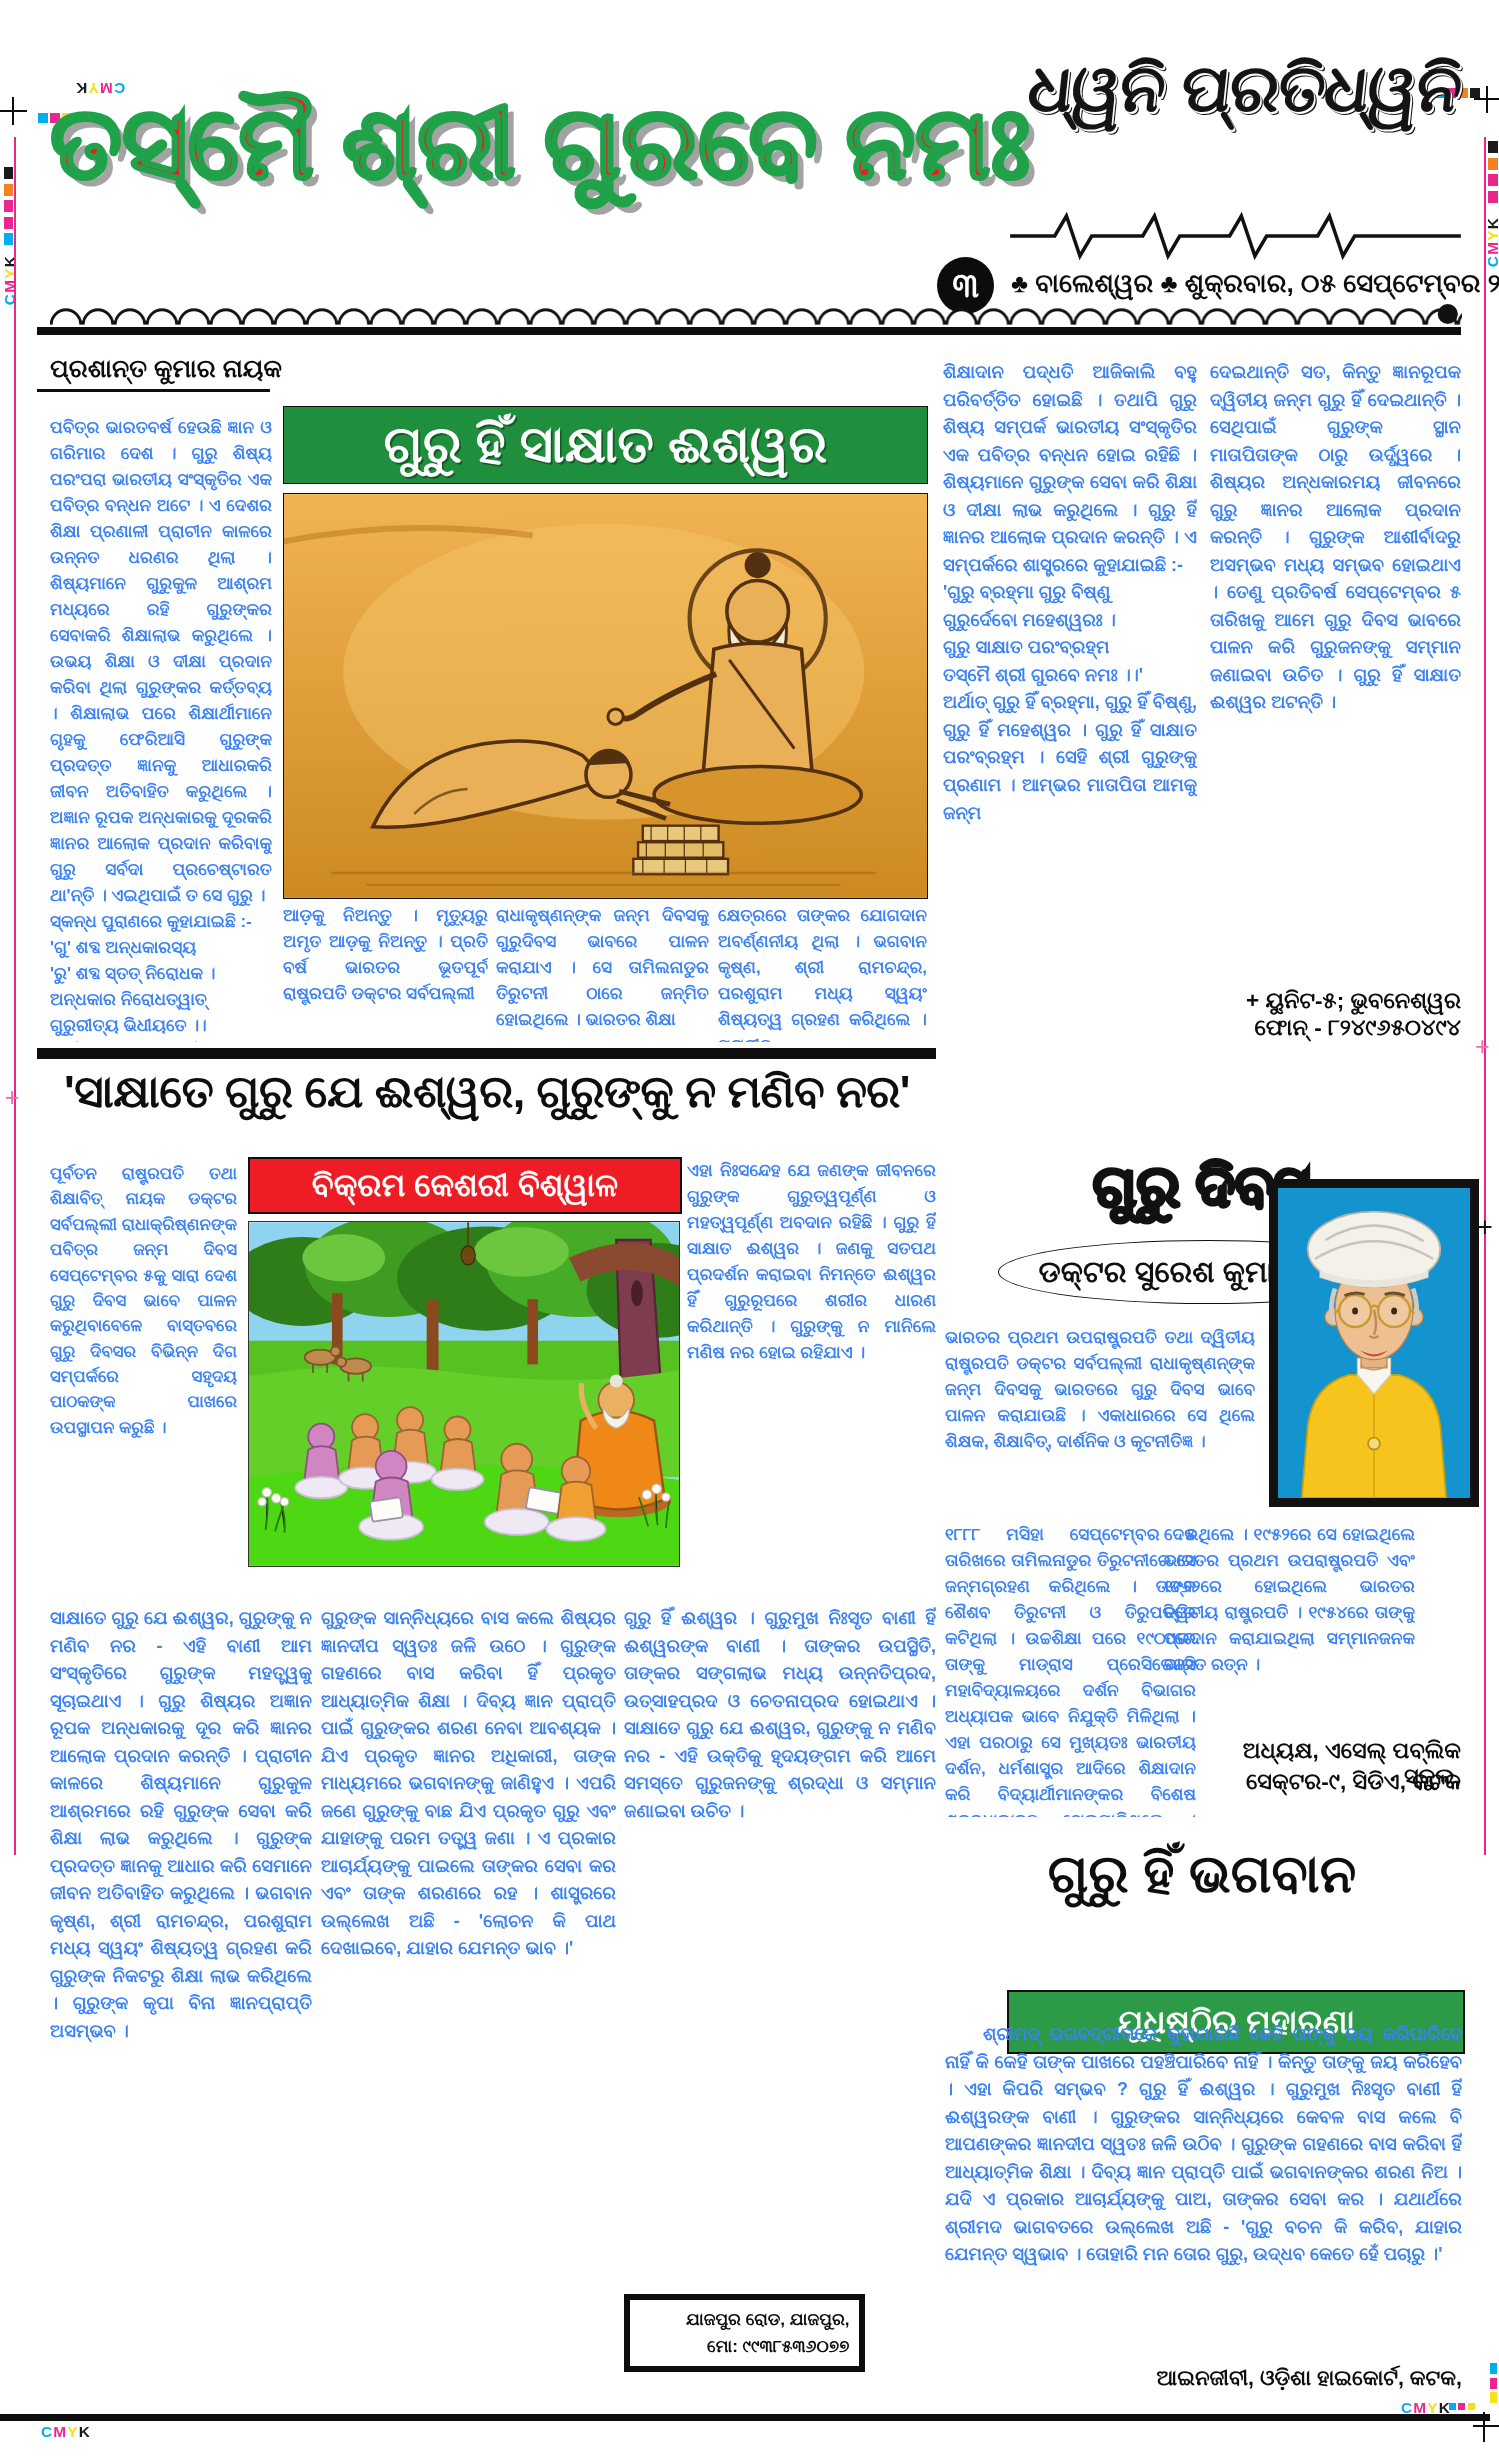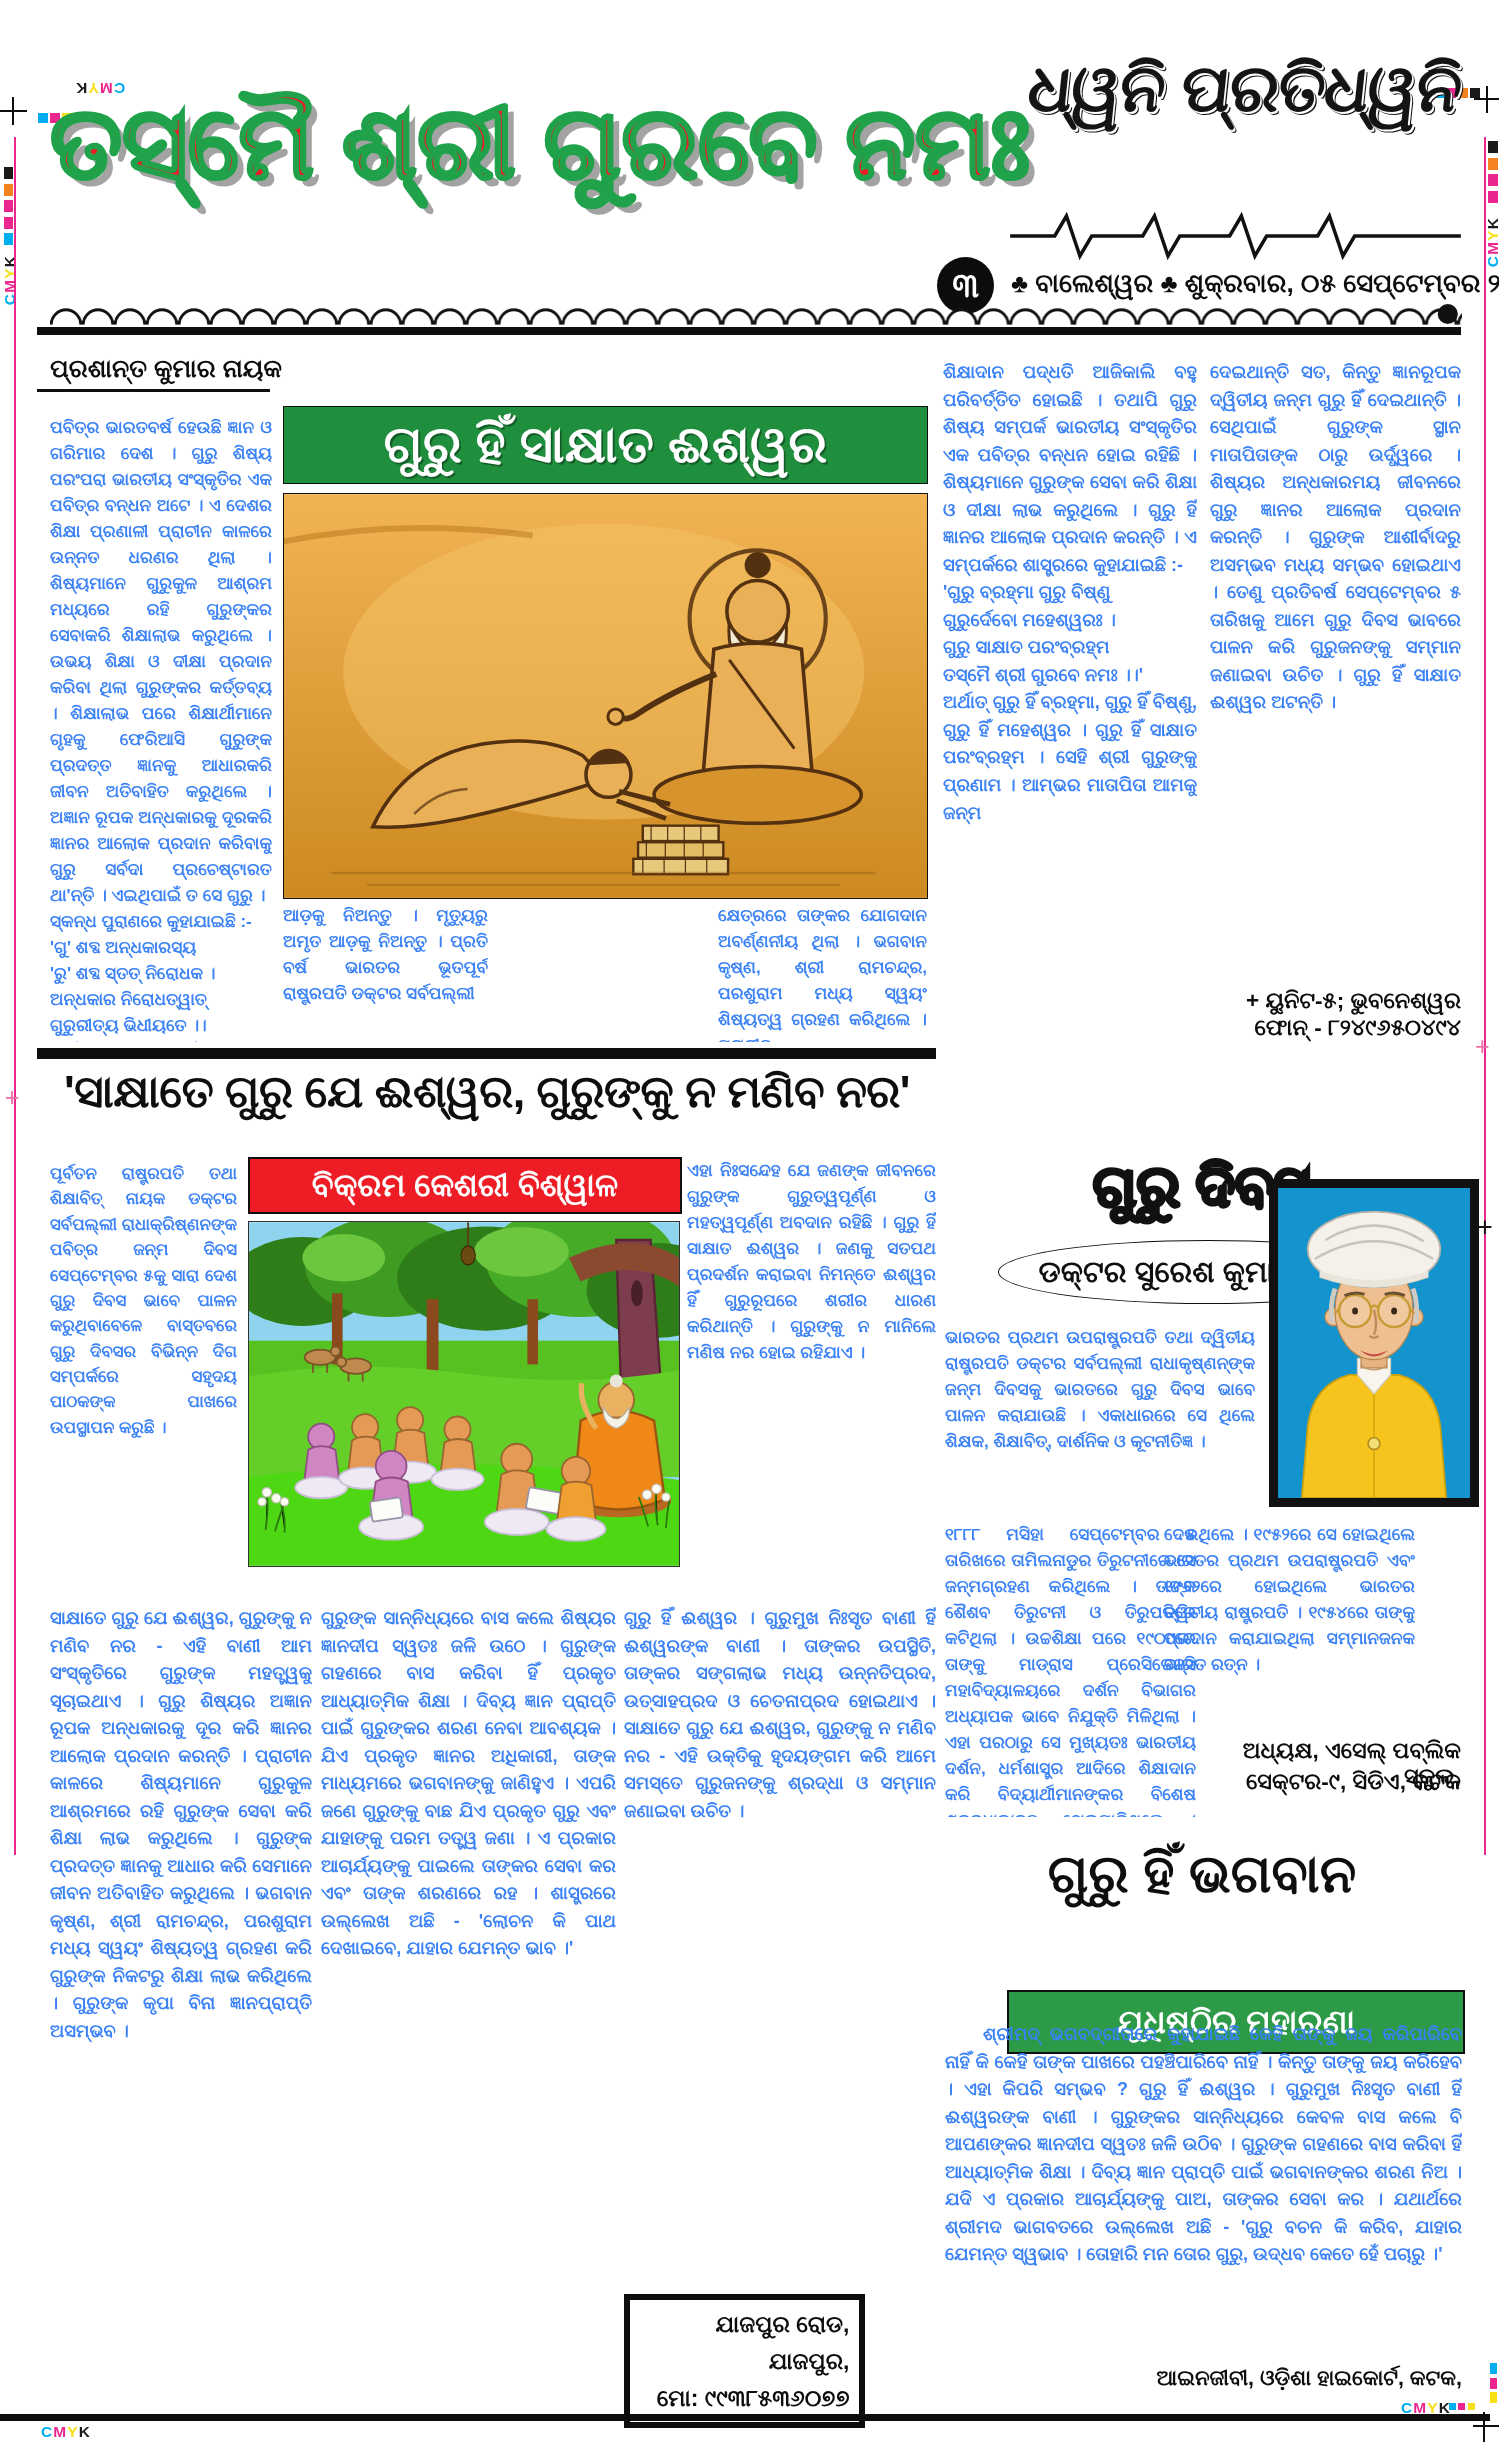--- a/index.html
+++ b/index.html
@@ -27,21 +27,21 @@
       display:flex;align-items:center;justify-content:center;white-space:nowrap;}
   .h3-outline{font-size:57px;font-weight:900;color:#ffffff;-webkit-text-stroke:3.6px #111;
       white-space:nowrap;text-align:center;}
   .ellipse-author{border:1.8px solid #101010;border-radius:50%;display:flex;align-items:center;justify-content:center;
       font-size:30px;font-weight:700;color:#101010;white-space:nowrap;}
   .h4-solid{font-size:53px;font-weight:800;color:#0e0e0e;white-space:nowrap;text-align:center;}
   .green-author{background:#2c9a47;border:2.4px solid #101010;color:#fff;font-weight:700;font-size:33px;
       display:flex;align-items:center;justify-content:center;white-space:nowrap;}
   .byline{font-size:25px;font-weight:700;color:#0d0d0d;white-space:nowrap;}
   .sig{position:absolute;font-weight:700;color:#0d0d0d;}
-  .endbox{border:6px solid #0d0d0d;padding:6px 9.5px;text-align:right;font-weight:700;font-size:23px;
+  .endbox{border:6px solid #0d0d0d;padding:6px 9.5px;text-align:right;font-weight:700;font-size:17px;
       white-space:pre-line;line-height:1.6;color:#0d0d0d;}
   .frame{border:9.5px solid #111;background:#1494ce;}
   
   .sw{position:absolute;}
   .cmyk-letters{font-size:15.4px;font-weight:700;letter-spacing:1.2px;white-space:nowrap;}
   .cmyk-letters .c{color:#00aeef}.cmyk-letters .m{color:#ec268f}.cmyk-letters .y{color:#f7e017}.cmyk-letters .k{color:#1a1a1a}
   .vert{writing-mode:vertical-rl;transform:rotate(180deg);}
   .rot180{transform:rotate(180deg);}
   .pinkcross{color:#f06eaa;font-size:25px;font-weight:400;line-height:1;}
   .blackcross{color:#141414;font-size:27px;font-weight:400;line-height:1;}
@@ -187,20 +187,21 @@
 ମୃତ୍ୟୁର୍ମାଂ ଅମୃତଂ ଗମୟ ।।'
 ଅର୍ଥାତ୍ ହେ ଗୁରୁଦେବ, ମୋତେ ଅସତ୍‌ରୁ ସତ୍ ମାର୍ଗ ଆଡ଼କୁ ନିଅନ୍ତୁ । ଅନ୍ଧକାରରୁ ଆଲୋକ</div>
   <div class="col" style="left:943px;top:359px;width:254px;height:639px;font-size:18px;">ଶିକ୍ଷାଦାନ ପଦ୍ଧତି ଆଜିକାଲି ବହୁ ପରିବର୍ତ୍ତିତ ହୋଇଛି । ତଥାପି ଗୁରୁ ଶିଷ୍ୟ ସମ୍ପର୍କ ଭାରତୀୟ ସଂସ୍କୃତିର ଏକ ପବିତ୍ର ବନ୍ଧନ ହୋଇ ରହିଛି । ଶିଷ୍ୟମାନେ ଗୁରୁଙ୍କ ସେବା କରି ଶିକ୍ଷା ଓ ଦୀକ୍ଷା ଲାଭ କରୁଥିଲେ । ଗୁରୁ ହିଁ ଜ୍ଞାନର ଆଲୋକ ପ୍ରଦାନ କରନ୍ତି । ଏ ସମ୍ପର୍କରେ ଶାସ୍ତ୍ରରେ କୁହାଯାଇଛି :-
 'ଗୁରୁ ବ୍ରହ୍ମା ଗୁରୁ ବିଷ୍ଣୁ
 ଗୁରୁର୍ଦେବୋ ମହେଶ୍ୱରଃ ।
 ଗୁରୁ ସାକ୍ଷାତ ପରଂବ୍ରହ୍ମ
 ତସ୍ମୈ ଶ୍ରୀ ଗୁରବେ ନମଃ ।।'
 ଅର୍ଥାତ୍ ଗୁରୁ ହିଁ ବ୍ରହ୍ମା, ଗୁରୁ ହିଁ ବିଷ୍ଣୁ, ଗୁରୁ ହିଁ ମହେଶ୍ୱର । ଗୁରୁ ହିଁ ସାକ୍ଷାତ ପରଂବ୍ରହ୍ମ । ସେହି ଶ୍ରୀ ଗୁରୁଙ୍କୁ ପ୍ରଣାମ । ଆମ୍ଭର ମାତାପିତା ଆମକୁ ଜନ୍ମ</div>
   <div class="col" style="left:1210px;top:359px;width:251px;height:622px;font-size:18px;">ଦେଇଥାନ୍ତି ସତ, କିନ୍ତୁ ଜ୍ଞାନରୂପକ ଦ୍ୱିତୀୟ ଜନ୍ମ ଗୁରୁ ହିଁ ଦେଇଥାନ୍ତି । ସେଥିପାଇଁ ଗୁରୁଙ୍କ ସ୍ଥାନ ମାତାପିତାଙ୍କ ଠାରୁ ଉର୍ଦ୍ଧ୍ୱରେ । ଶିଷ୍ୟର ଅନ୍ଧକାରମୟ ଜୀବନରେ ଗୁରୁ ଜ୍ଞାନର ଆଲୋକ ପ୍ରଦାନ କରନ୍ତି । ଗୁରୁଙ୍କ ଆଶୀର୍ବାଦରୁ ଅସମ୍ଭବ ମଧ୍ୟ ସମ୍ଭବ ହୋଇଥାଏ । ତେଣୁ ପ୍ରତିବର୍ଷ ସେପ୍ଟେମ୍ବର ୫ ତାରିଖକୁ ଆମେ ଗୁରୁ ଦିବସ ଭାବରେ ପାଳନ କରି ଗୁରୁଜନଙ୍କୁ ସମ୍ମାନ ଜଣାଇବା ଉଚିତ । ଗୁରୁ ହିଁ ସାକ୍ଷାତ ଈଶ୍ୱର ଅଟନ୍ତି ।</div>
   <div class="col" style="left:283px;top:903px;width:205px;height:139px;font-size:17px;">ଆଡ଼କୁ ନିଅନ୍ତୁ । ମୃତ୍ୟୁରୁ ଅମୃତ ଆଡ଼କୁ ନିଅନ୍ତୁ । ପ୍ରତି ବର୍ଷ ଭାରତର ଭୂତପୂର୍ବ ରାଷ୍ଟ୍ରପତି ଡକ୍ଟର ସର୍ବପଲ୍ଲୀ</div>
+  <div class="col" style="left:496px;top:903px;width:213px;height:139px;font-size:17px;">ରାଧାକୃଷ୍ଣନ୍‌ଙ୍କ ଜନ୍ମ ଦିବସକୁ ଗୁରୁଦିବସ ଭାବରେ ପାଳନ କରାଯାଏ । ସେ ତାମିଲନାଡୁର ତିରୁଟନୀ ଠାରେ ଜନ୍ମିତ ହୋଇଥିଲେ । ଭାରତର ଶିକ୍ଷା</div>
   <div class="col" style="left:718px;top:903px;width:209px;height:139px;font-size:17px;">କ୍ଷେତ୍ରରେ ତାଙ୍କର ଯୋଗଦାନ ଅବର୍ଣ୍ଣନୀୟ ଥିଲା । ଭଗବାନ କୃଷ୍ଣ, ଶ୍ରୀ ରାମଚନ୍ଦ୍ର, ପରଶୁରାମ ମଧ୍ୟ ସ୍ୱୟଂ ଶିଷ୍ୟତ୍ୱ ଗ୍ରହଣ କରିଥିଲେ । ପ୍ରାଚୀନ</div>
   <div class="sig right" style="left:1210px;top:988px;width:251px;font-size:22.5px;">+ ୟୁନିଟ-୫; ଭୁବନେଶ୍ୱର</div>
   <div class="sig right" style="left:1210px;top:1015px;width:251px;font-size:22.5px;">ଫୋନ୍ - ୮୨୪୯୬୫୦୪୯୪</div>
 
   <div class="abs blackbar" style="left:37px;top:1048px;width:899px;height:10.7px;"></div>
   <div class="abs red-author" style="left:248px;top:1157px;width:430px;height:53px;">
     <span>ବିକ୍ରମ କେଶରୀ ବିଶ୍ୱାଳ</span>
   </div>
   <div class="abs h2-line" style="left:38px;top:1066px;width:898px;">'ସାକ୍ଷାତେ ଗୁରୁ ଯେ ଈଶ୍ୱର, ଗୁରୁଙ୍କୁ ନ ମଣିବ ନର'</div>
 

